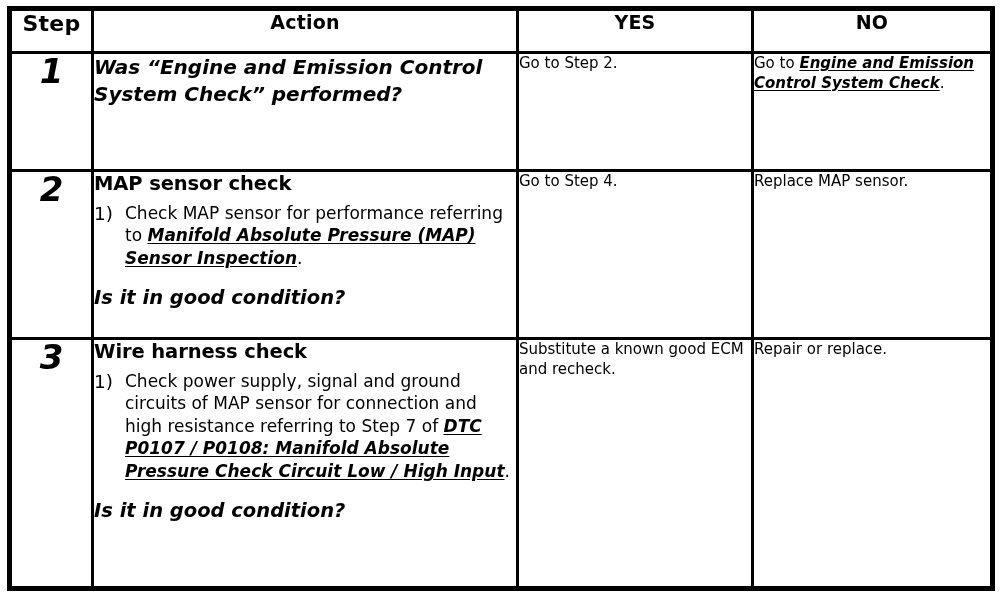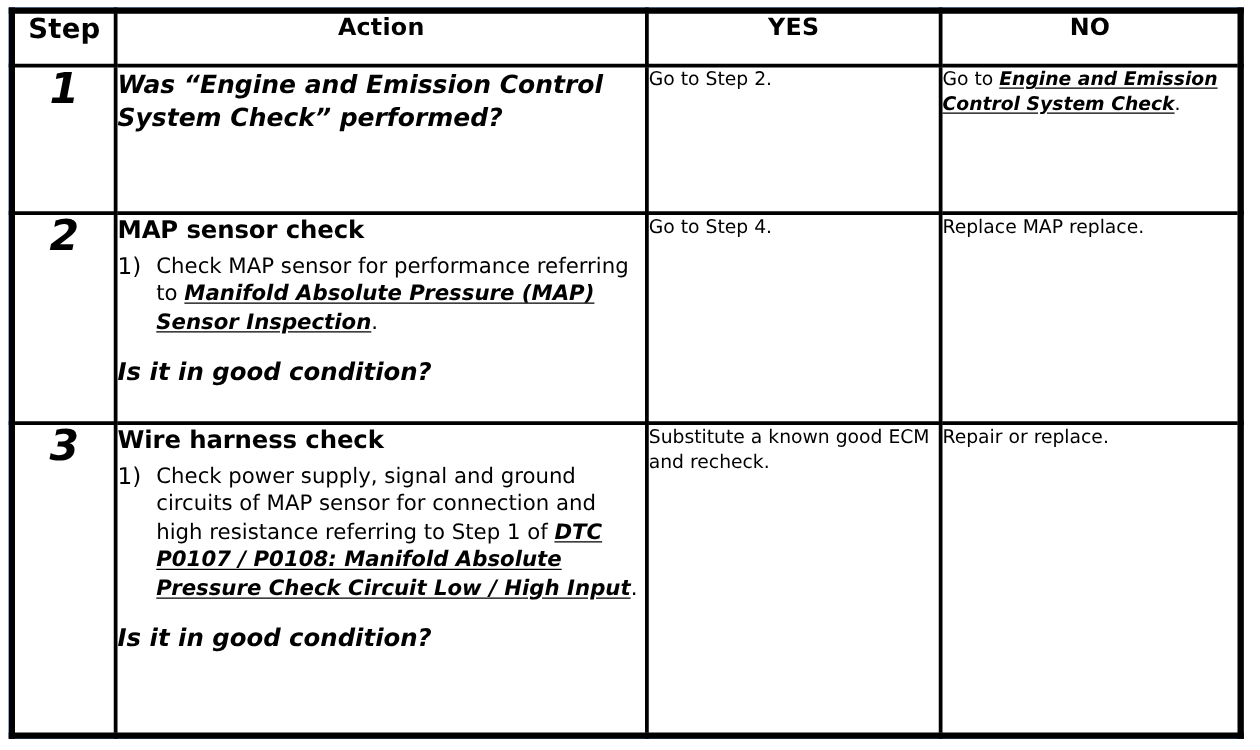--- a/index.html
+++ b/index.html
@@ -23,21 +23,21 @@
     background: #ffffff;
   }
 
   .diag-table {
     position: absolute;
     left: 7px;
     top: 6px;
     width: 983px;
     border-collapse: collapse;
     table-layout: fixed;
-    background: #3b82f6;
+    background: #84cc16;
   }
 
   .diag-table td,
   .diag-table th {
     border: 3px solid #000000;
     vertical-align: top;
     padding: 0;
     background: #ffffff;
   }
 
@@ -191,33 +191,33 @@
           <div class="num-item">
             <span class="num-marker">1)</span>
             <span class="num-body"><span>Check MAP sensor for performance referring to </span><span class="ref">Manifold Absolute Pressure (MAP) Sensor Inspection</span><span>.</span></span>
           </div>
           <p class="act-question">Is it in good condition?</p>
         </td>
         <td class="ans-cell">
           <p class="ans-text">Go to Step 4.</p>
         </td>
         <td class="ans-cell">
-          <p class="ans-text">Replace MAP replace.</p>
+          <p class="ans-text">Replace MAP sensor.</p>
         </td>
       </tr>
 
       <tr style="height:250px;">
         <td class="step-cell">
           <div class="step-num">3</div>
         </td>
         <td class="action-cell">
           <p class="act-title">Wire harness check</p>
           <div class="num-item">
             <span class="num-marker">1)</span>
-            <span class="num-body"><span>Check power supply, signal and ground circuits of MAP sensor for connection and high resistance referring to Step 1 of </span><span class="ref">DTC P0107 / P0108: Manifold Absolute Pressure Check Circuit Low / High Input</span><span>.</span></span>
+            <span class="num-body"><span>Check power supply, signal and ground circuits of MAP sensor for connection and high resistance referring to Step 7 of </span><span class="ref">DTC P0107 / P0108: Manifold Absolute Pressure Check Circuit Low / High Input</span><span>.</span></span>
           </div>
           <p class="act-question">Is it in good condition?</p>
         </td>
         <td class="ans-cell">
           <p class="ans-text">Substitute a known good ECM and recheck.</p>
         </td>
         <td class="ans-cell">
           <p class="ans-text">Repair or replace.</p>
         </td>
       </tr>

